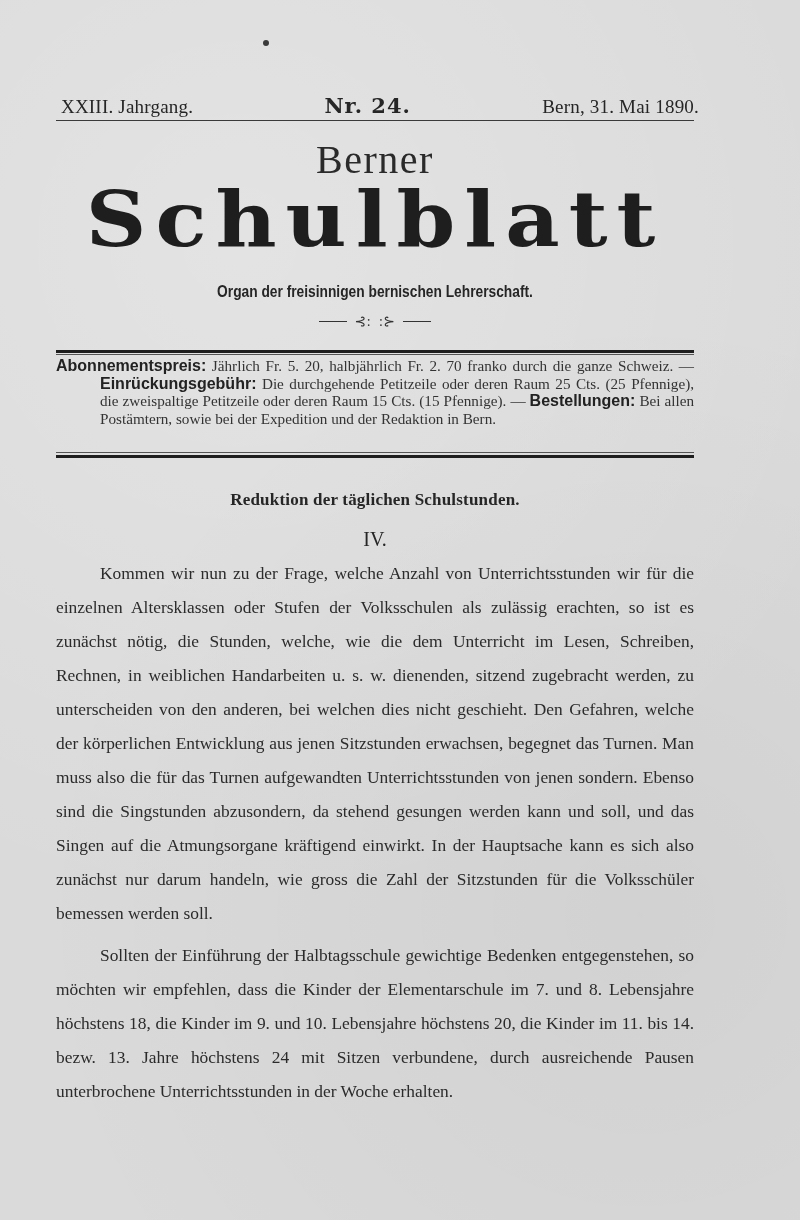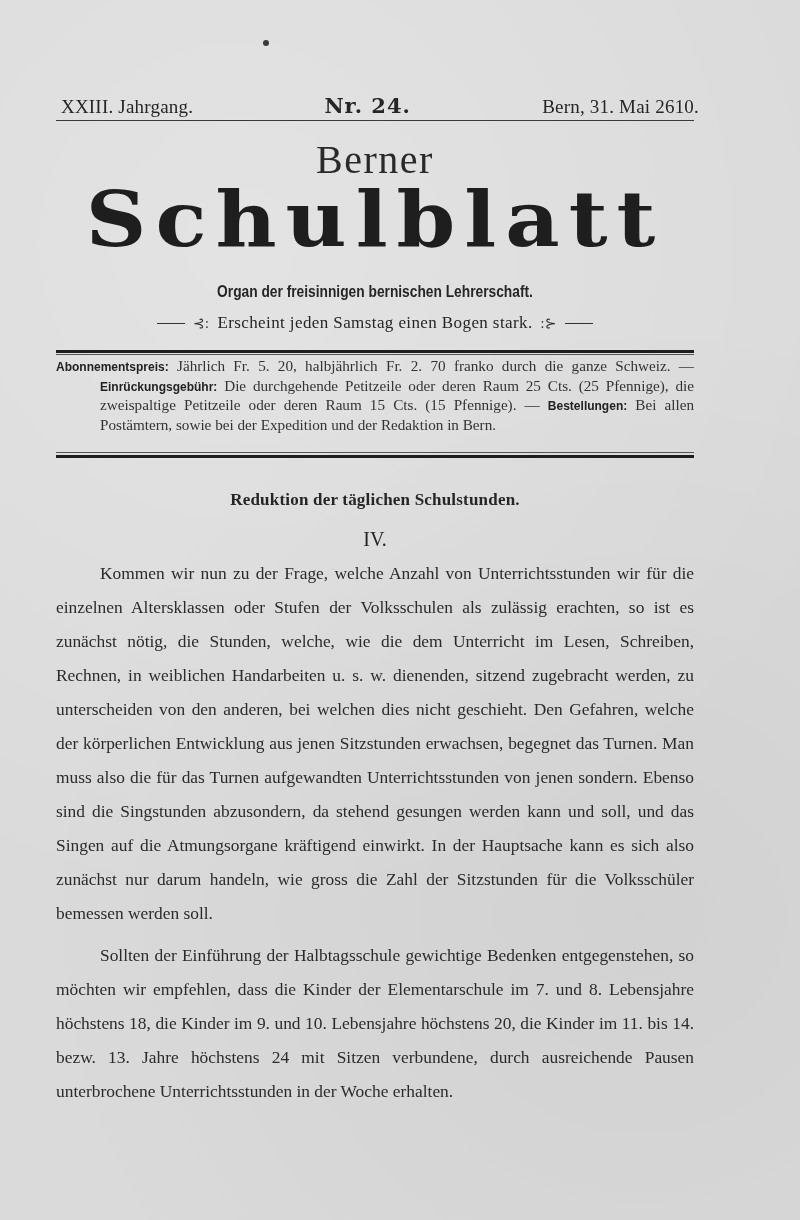--- a/index.html
+++ b/index.html
@@ -49,21 +49,21 @@
     .erscheint .dash { display: inline-block; width: 28px; height: 1px; background: #333; }
 
     .rule-double-top { position: absolute; top: 350px; left: 0; width: 638px; height: 3px; background: #1e1e1e; }
     .rule-double-top2 { position: absolute; top: 354px; left: 0; width: 638px; height: 1px; background: #555; }
 
     .abo {
       position: absolute; top: 357px; left: 0; width: 638px;
       font-size: 15.2px; line-height: 17.6px; text-align: justify; color: #333;
     }
     .abo p { margin: 0; padding-left: 44px; text-indent: -44px; }
-    .abo .lbl { font-family: "Liberation Sans", sans-serif; font-weight: bold; font-size: 12px; color: #222; }
+    .abo .lbl { font-family: "Liberation Sans", sans-serif; font-weight: bold; font-size: 16px; color: #222; }
 
     .rule-double-bot { position: absolute; top: 452px; left: 0; width: 638px; height: 1px; background: #555; }
     .rule-double-bot2 { position: absolute; top: 455px; left: 0; width: 638px; height: 3px; background: #1e1e1e; }
 
     .article-title {
       position: absolute; top: 490px; left: 0; width: 638px; text-align: center;
       font-weight: bold; font-size: 17px; letter-spacing: 0.2px;
     }
     .article-part {
       position: absolute; top: 528px; left: 0; width: 638px; text-align: center;
@@ -78,33 +78,32 @@
 </head>
 <body>
 
 <div class="speck" style="left:263px;top:40px;width:6px;height:6px;"></div>
 
 <div class="page">
 
   <div class="issue-line">
     <span>XXIII. Jahrgang.</span>
     <span class="nr">Nr. 24.</span>
-    <span>Bern, 31. Mai 2610.</span>
+    <span>Bern, 31. Mai 1890.</span>
   </div>
   <div class="rule-thin" style="top:120px;"></div>
 
   <div class="berner">Berner</div>
   <div class="schulblatt">Schulblatt</div>
 
   <div class="organ">Organ der freisinnigen bernischen Lehrerschaft.</div>
 
   <div class="erscheint">
     <span class="dash"></span>
     <span class="orn">⊰:</span>
-    <span>Erscheint jeden Samstag einen Bogen stark.</span>
     <span class="orn">:⊱</span>
     <span class="dash"></span>
   </div>
 
   <div class="rule-double-top"></div>
   <div class="rule-double-top2"></div>
 
   <div class="abo">
     <p>
       <span class="lbl">Abonnementspreis:</span><span> Jährlich Fr. 5. 20, halbjährlich Fr. 2. 70 franko durch die ganze Schweiz. — </span><span class="lbl">Einrückungsgebühr:</span><span> Die durchgehende Petitzeile oder deren Raum 25 Cts. (25 Pfennige), die zweispaltige Petitzeile oder deren Raum 15 Cts. (15 Pfennige). — </span><span class="lbl">Bestellungen:</span><span> Bei allen Postämtern, sowie bei der Expedition und der Redaktion in Bern.</span>

